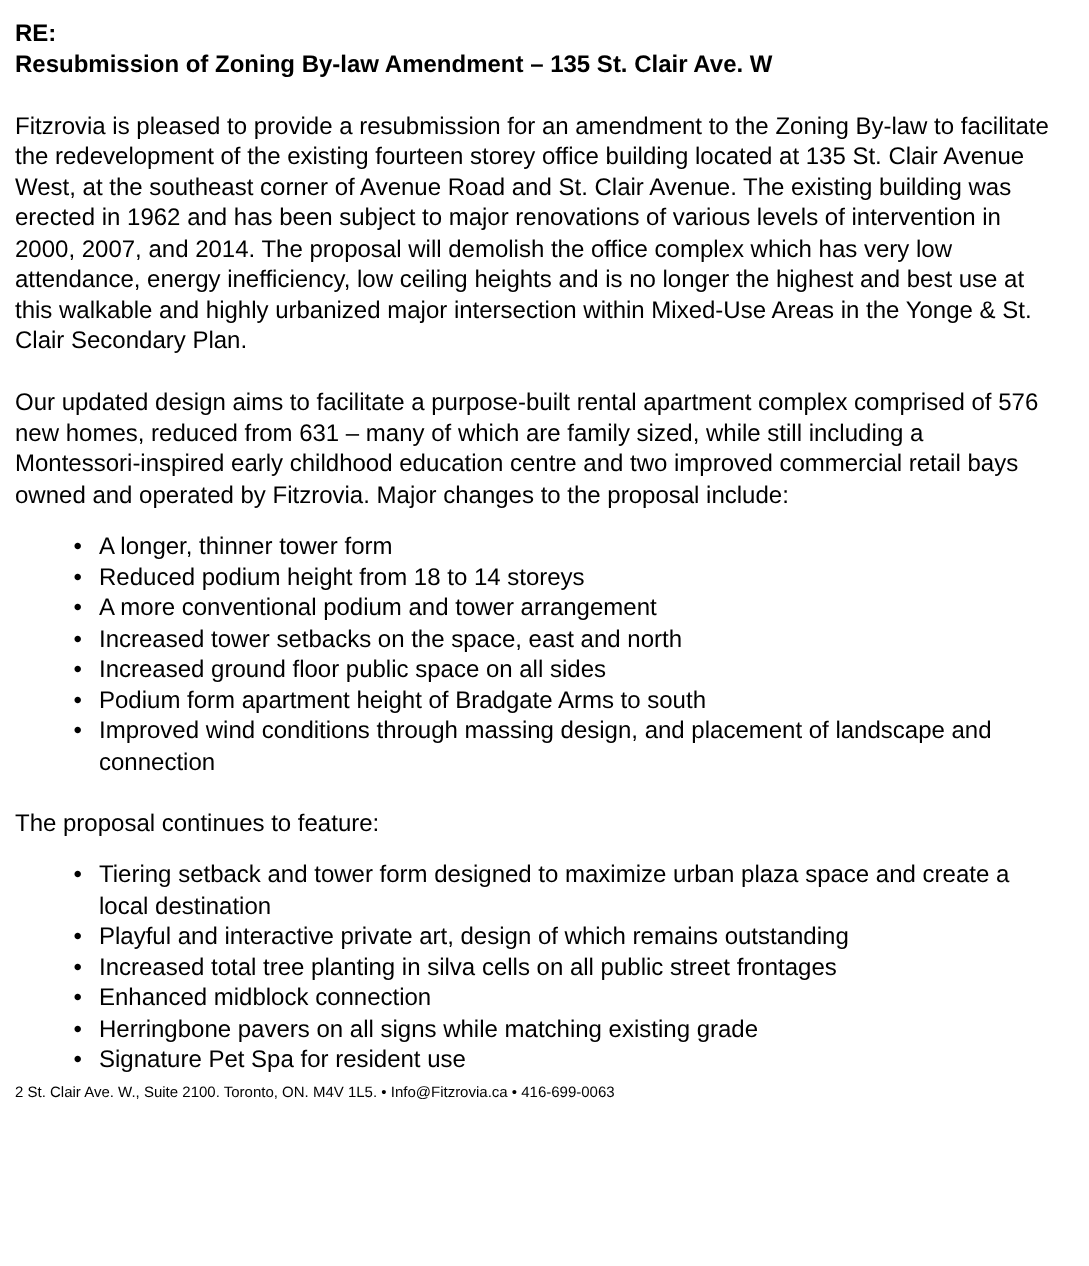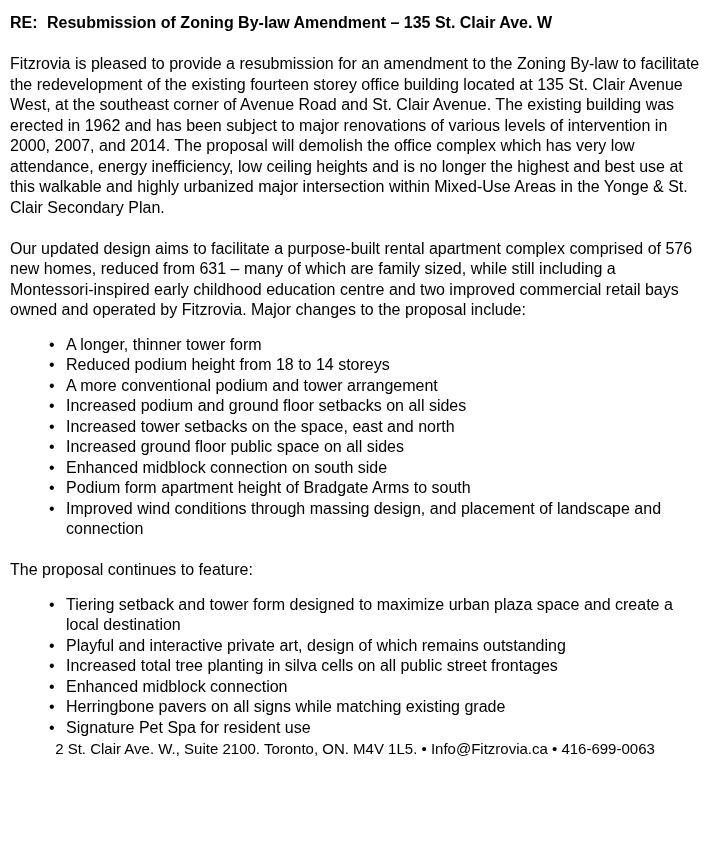--- a/index.html
+++ b/index.html
@@ -12,20 +12,21 @@
     color: #000000;
     font-family: "Liberation Sans", "DejaVu Sans", sans-serif;
     font-size: 16px;
     line-height: 20.5px;
     padding: 13px 26px 0 10px;
     overflow: hidden;
   }
   .subject {
     display: flex;
     font-weight: bold;
+    flex-direction: column;
   }
   .subject-label { width: 37px; flex: none; }
   .subject-title { flex: 1; }
   p.para { margin: 20.5px 0 0 0; }
   ul.bullets {
     list-style: none;
     margin: 14px 0 0 0;
     padding: 0;
   }
   ul.bullets li {
@@ -33,23 +34,23 @@
     padding-left: 56px;
   }
   ul.bullets li::before {
     content: "\2022";
     position: absolute;
     left: 39px;
     top: 0;
   }
   .footer {
     margin-top: 2px;
-    font-size: 15px;
+    font-size: 10px;
     line-height: 17px;
-    text-align: center;
+    text-align: left;
     white-space: nowrap;
   }
 </style>
 </head>
 <body>
 
 <div class="page">
 
   <div class="subject">
     <span class="subject-label">RE:</span>
@@ -57,24 +58,22 @@
   </div>
 
   <p class="para">Fitzrovia is pleased to provide a resubmission for an amendment to the Zoning By-law to facilitate the redevelopment of the existing fourteen storey office building located at 135 St. Clair Avenue West, at the southeast corner of Avenue Road and St. Clair Avenue. The existing building was erected in 1962 and has been subject to major renovations of various levels of intervention in 2000, 2007, and 2014. The proposal will demolish the office complex which has very low attendance, energy inefficiency, low ceiling heights and is no longer the highest and best use at this walkable and highly urbanized major intersection within Mixed-Use Areas in the Yonge &amp; St. Clair Secondary Plan.</p>
 
   <p class="para">Our updated design aims to facilitate a purpose-built rental apartment complex comprised of 576 new homes, reduced from 631 – many of which are family sized, while still including a Montessori-inspired early childhood education centre and two improved commercial retail bays owned and operated by Fitzrovia. Major changes to the proposal include:</p>
 
   <ul class="bullets">
     <li>A longer, thinner tower form</li>
     <li>Reduced podium height from 18 to 14 storeys</li>
     <li>A more conventional podium and tower arrangement</li>
-    <li>Increased podium and ground floor setbacks on all sides</li>
     <li>Increased tower setbacks on the space, east and north</li>
     <li>Increased ground floor public space on all sides</li>
-    <li>Enhanced midblock connection on south side</li>
     <li>Podium form apartment height of Bradgate Arms to south</li>
     <li>Improved wind conditions through massing design, and placement of landscape and connection</li>
   </ul>
 
   <p class="para">The proposal continues to feature:</p>
 
   <ul class="bullets">
     <li>Tiering setback and tower form designed to maximize urban plaza space and create a local destination</li>
     <li>Playful and interactive private art, design of which remains outstanding</li>
     <li>Increased total tree planting in silva cells on all public street frontages</li>

